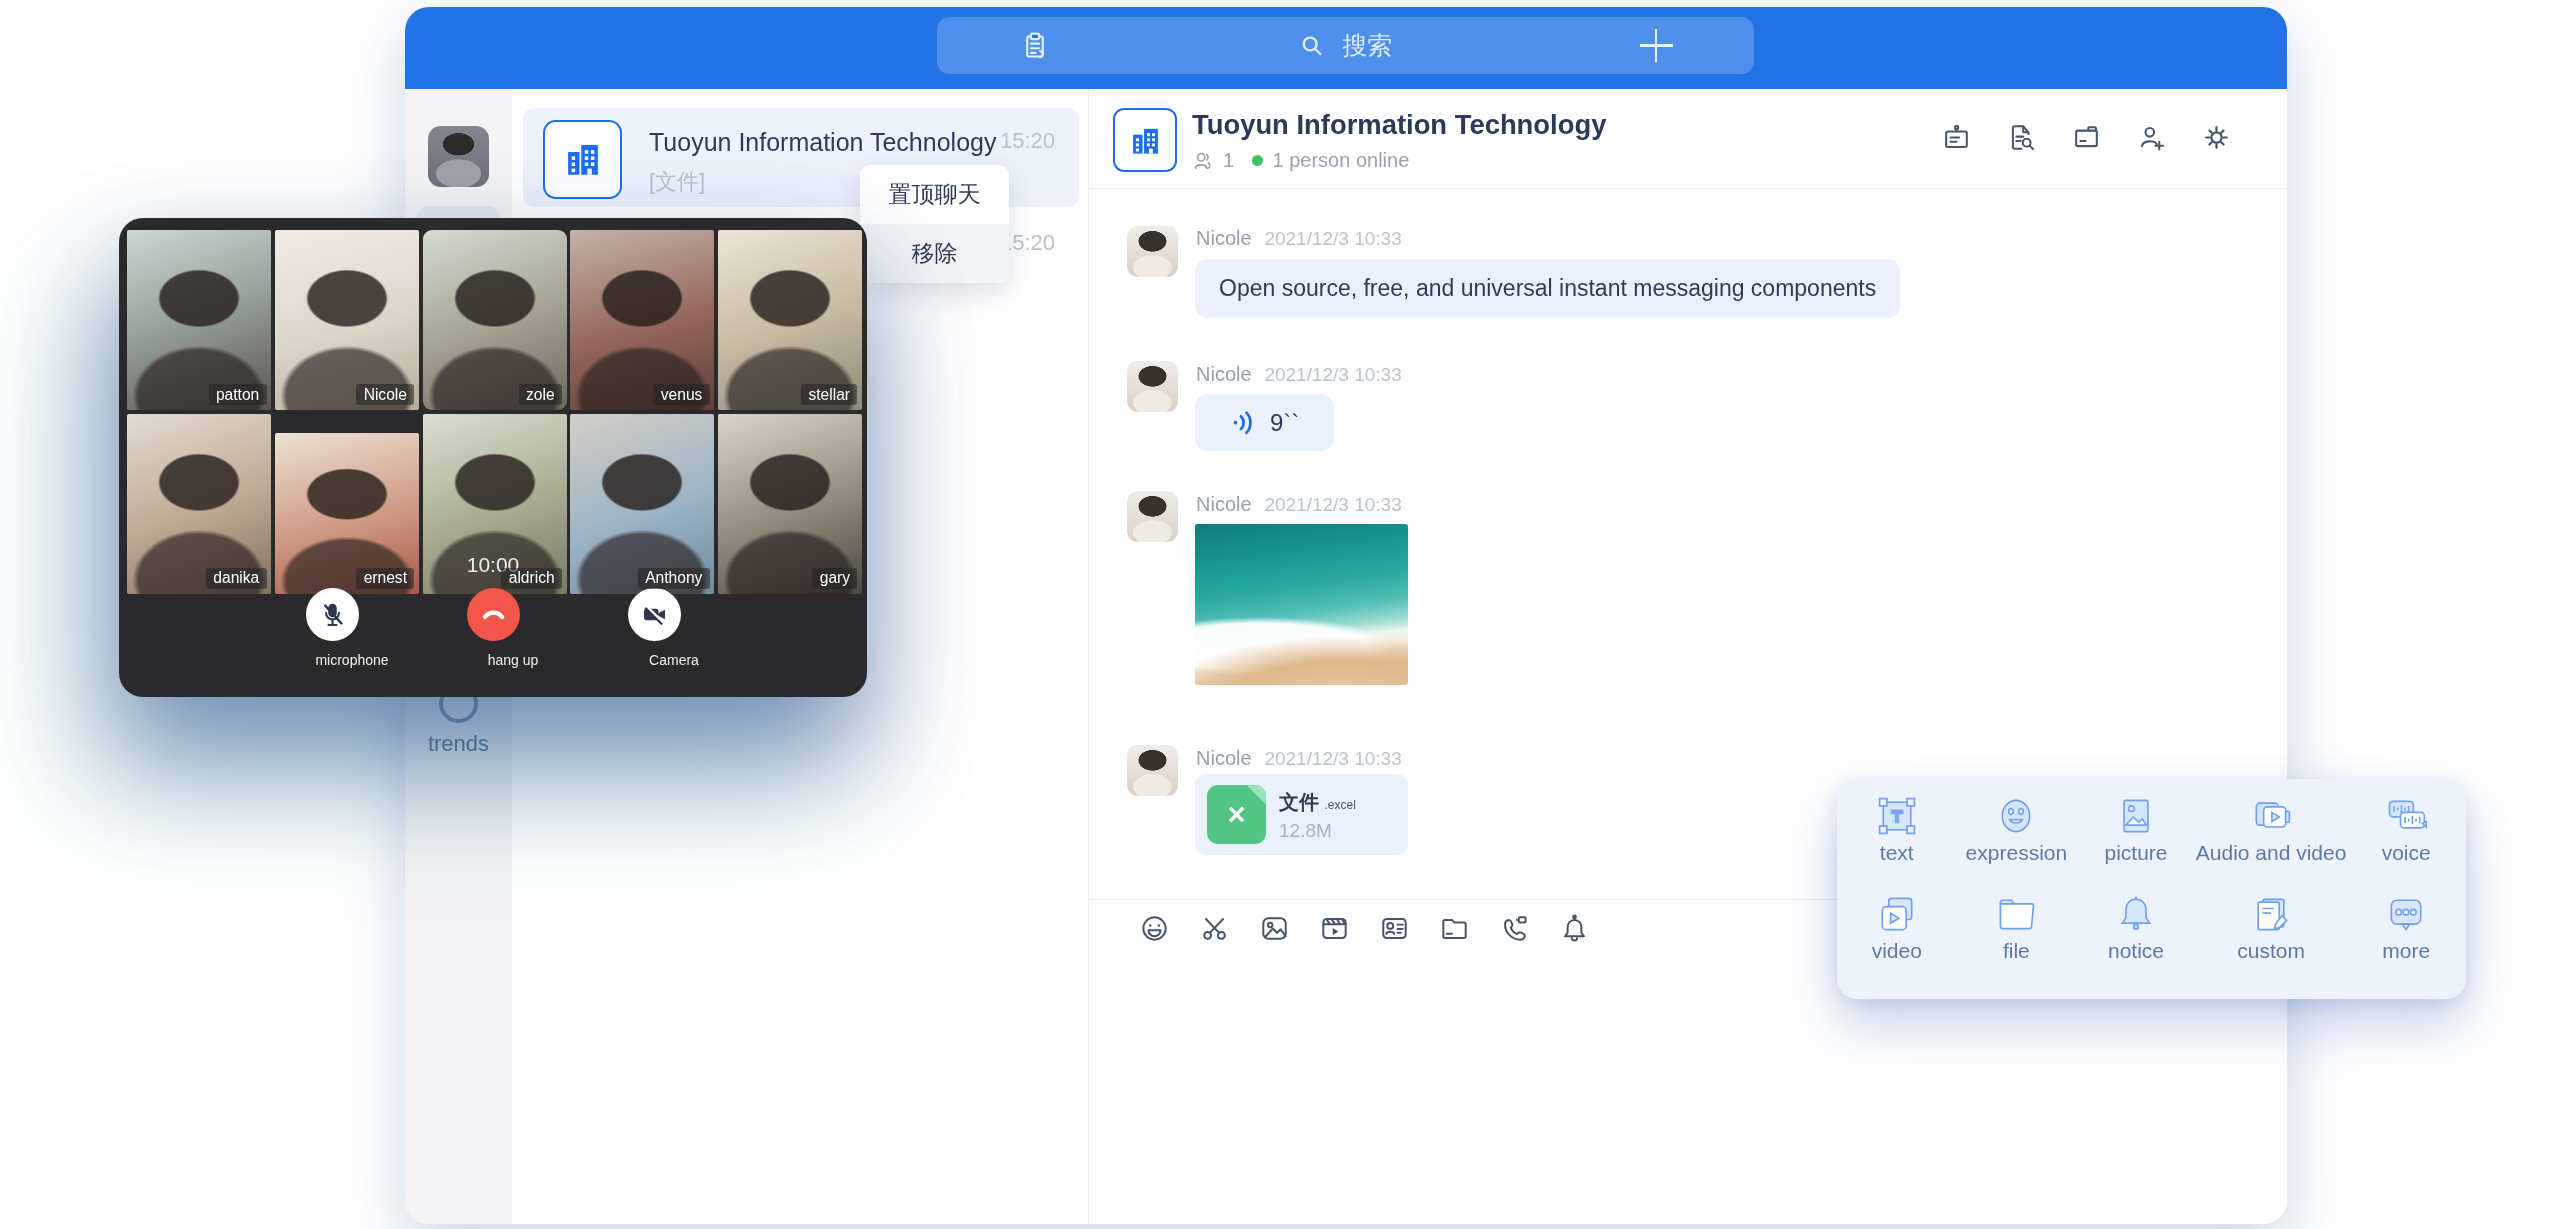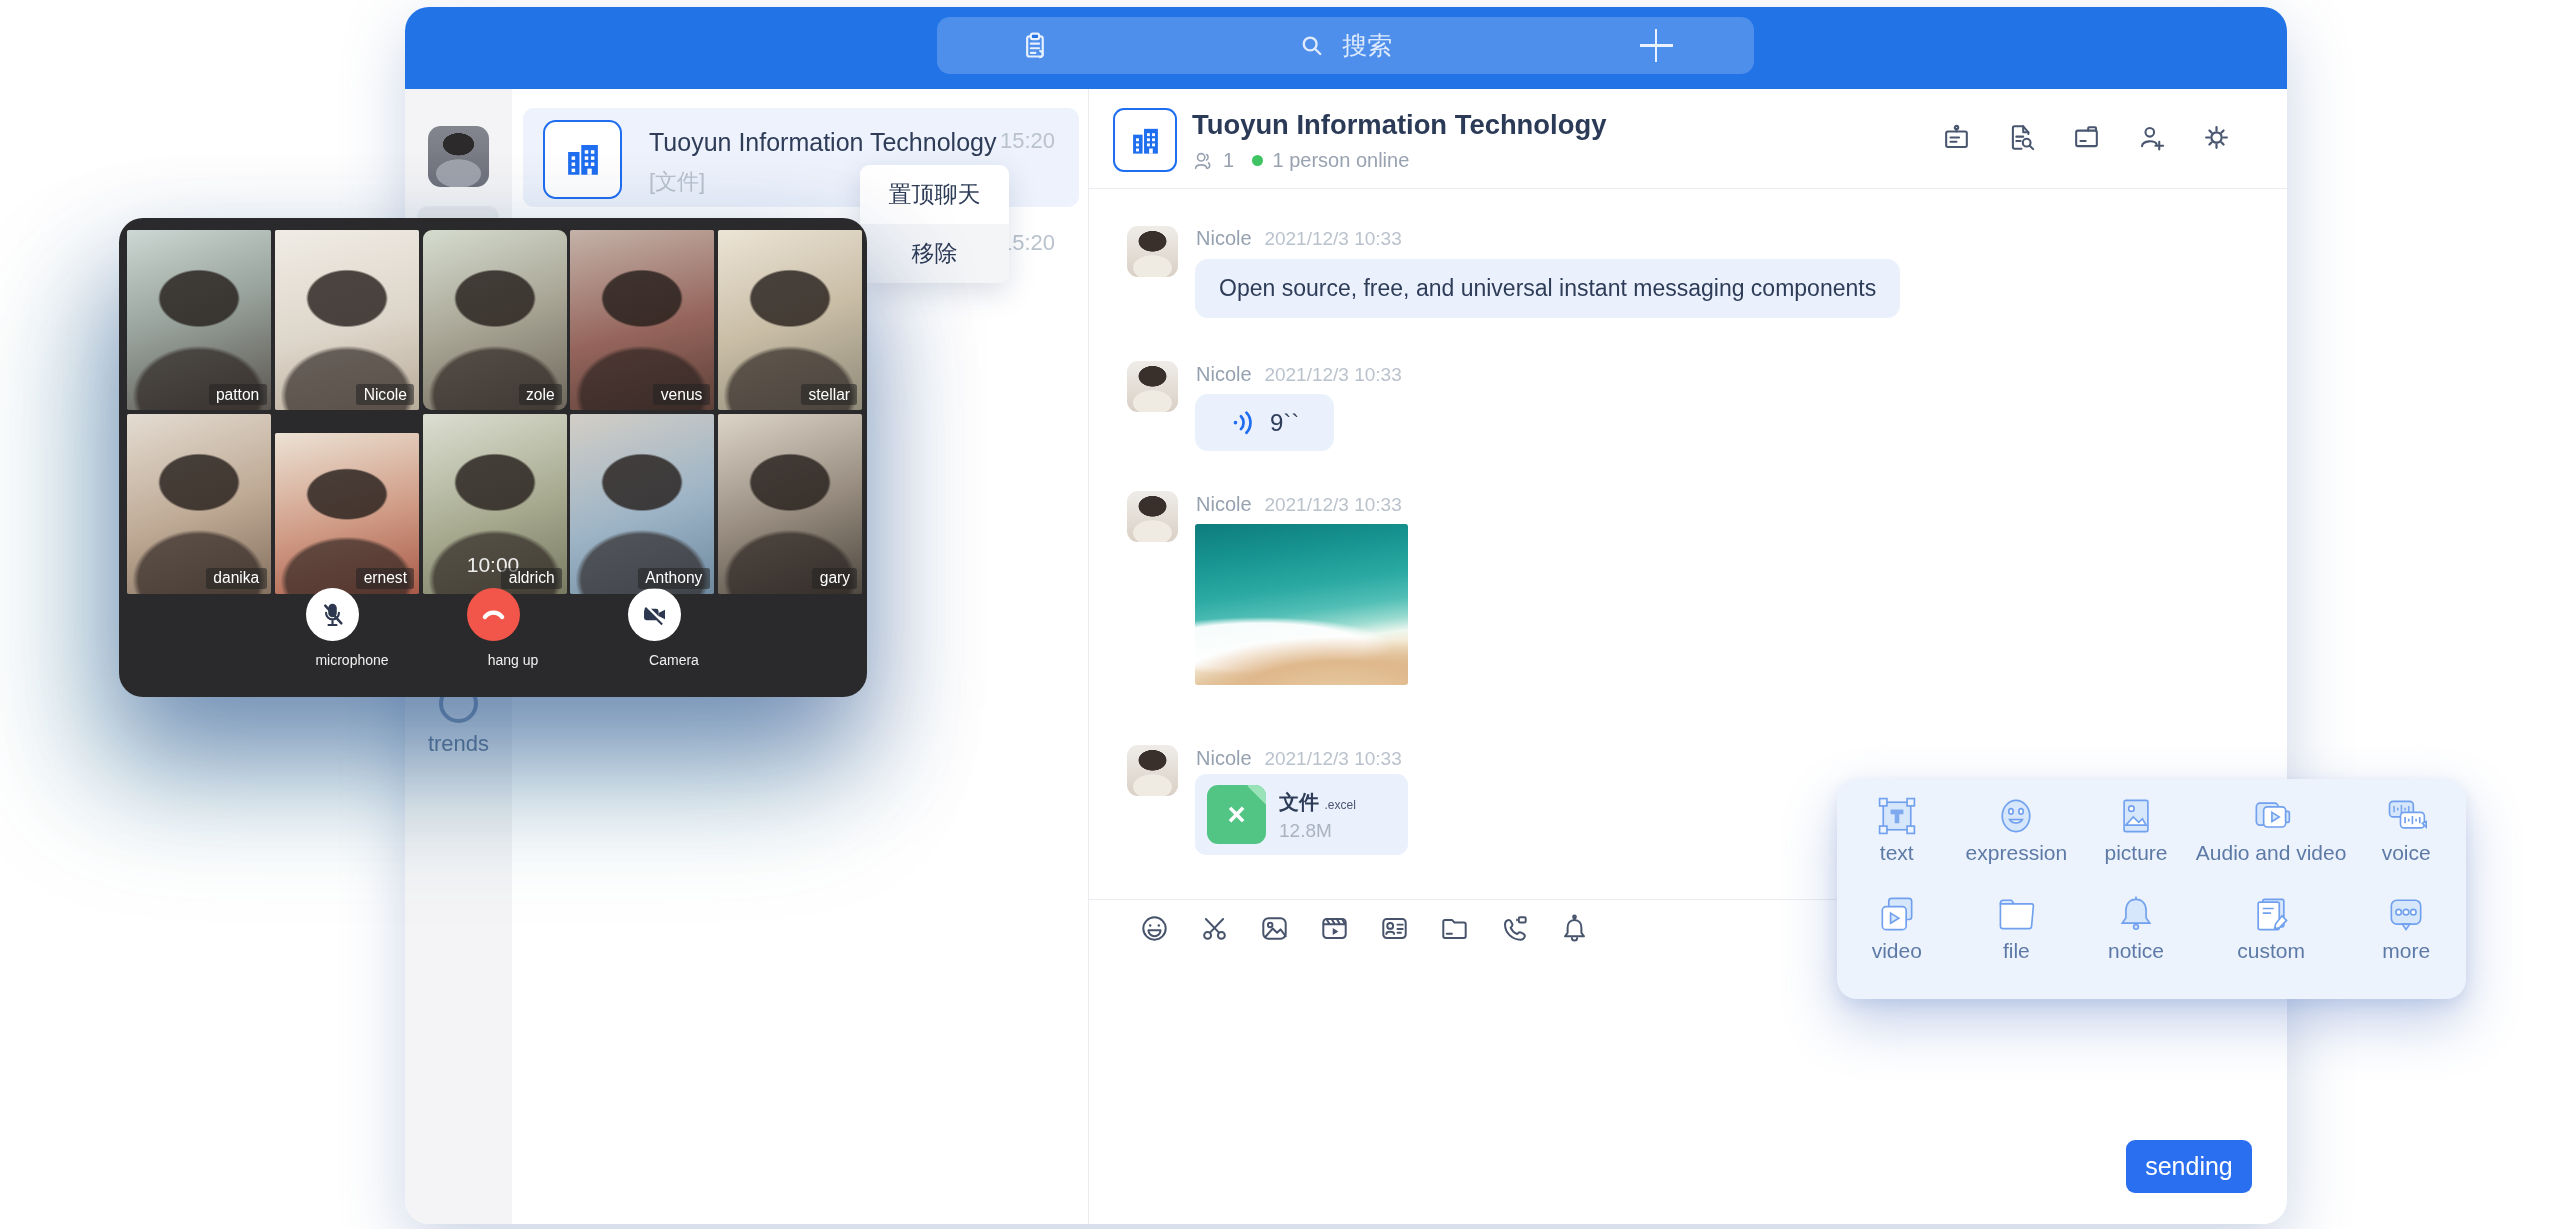--- a/index.html
+++ b/index.html
@@ -349,23 +349,20 @@
             <path d="M23 8l-3 2V6z" fill="#46536b" stroke="none"></path>
         </svg>
         <svg class="ticon" viewBox="0 0 36 36" fill="none" stroke="#46536b" stroke-width="2.3" stroke-linecap="round" stroke-linejoin="round">
           <path d="M18 8c-5 0-8 4-8 9v6l-3 4h22l-3-4v-6c0-5-3-9-8-9z"></path>
             <path d="M18 8V5.5"></path>
             <circle cx="18" cy="4.5" r="1.6"></circle>
             <path d="M15 29a3 3 0 0 0 6 0"></path>
         </svg>
       </div>
 
-      <div class="inputarea">
-        <button class="send-btn">sending</button>
-      </div>
     </div>
   </div>
 </div>
 
 <div class="ctx-menu">
   <div class="ctx-item">置顶聊天</div>
   <div class="ctx-item alt">移除</div>
 </div>
 
 <div class="vc">

